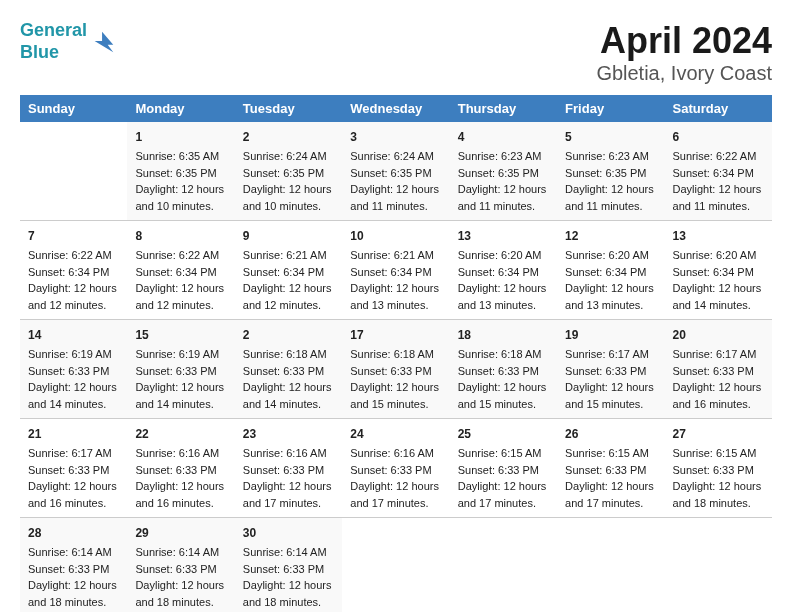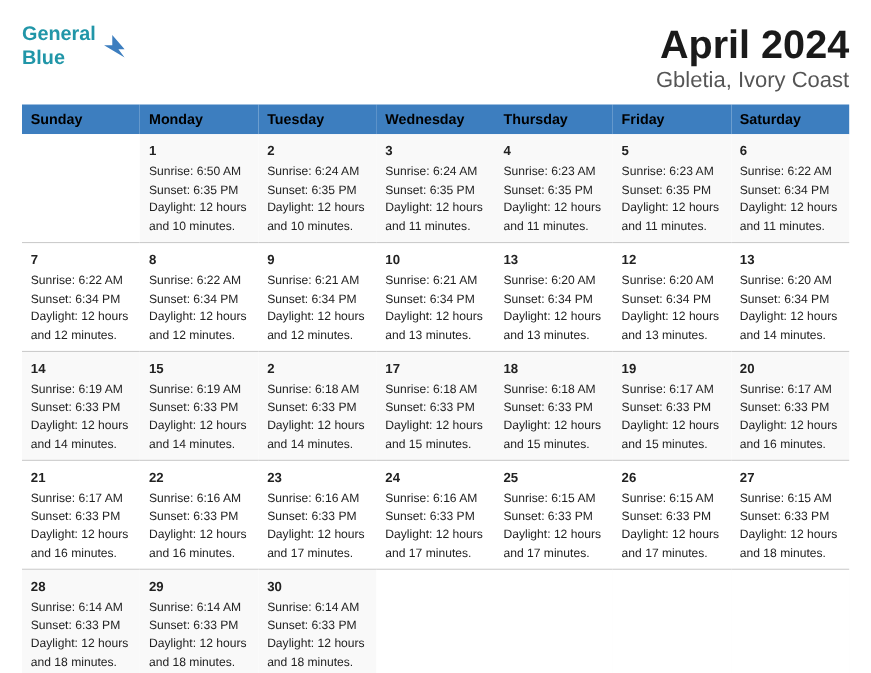--- a/index.html
+++ b/index.html
@@ -47,21 +47,21 @@
       font-size: 20px;
       color: #555;
     }
     table {
       width: 100%;
       border-collapse: collapse;
       font-size: 11px;
     }
     thead tr th {
       background-color: #3d7ebf;
-      color: #000000;
+      color: #ffffff;
       padding: 6px 8px;
       text-align: left;
       font-size: 13px;
       font-weight: bold;
     }
     tbody tr {
       border-bottom: 1px solid #ccc;
     }
     tbody tr:nth-child(odd) {
       background-color: #f9f9f9;
@@ -117,21 +117,21 @@
         <th>Tuesday</th>
         <th>Wednesday</th>
         <th>Thursday</th>
         <th>Friday</th>
         <th>Saturday</th>
       </tr>
   </thead>
   <tbody id="calendar-body">
   <tr>
         <td class="empty-cell"></td>
-        <td><span class="day-num">1</span><span>Sunrise: 6:50 AM</span><br><span>Sunset: 6:35 PM</span><br><span>Daylight: 12 hours and 10 minutes.</span></td>
+        <td><span class="day-num">1</span><span>Sunrise: 6:35 AM</span><br><span>Sunset: 6:35 PM</span><br><span>Daylight: 12 hours and 10 minutes.</span></td>
         <td><span class="day-num">2</span><span>Sunrise: 6:24 AM</span><br><span>Sunset: 6:35 PM</span><br><span>Daylight: 12 hours and 10 minutes.</span></td>
         <td><span class="day-num">3</span><span>Sunrise: 6:24 AM</span><br><span>Sunset: 6:35 PM</span><br><span>Daylight: 12 hours and 11 minutes.</span></td>
         <td><span class="day-num">4</span><span>Sunrise: 6:23 AM</span><br><span>Sunset: 6:35 PM</span><br><span>Daylight: 12 hours and 11 minutes.</span></td>
         <td><span class="day-num">5</span><span>Sunrise: 6:23 AM</span><br><span>Sunset: 6:35 PM</span><br><span>Daylight: 12 hours and 11 minutes.</span></td>
         <td><span class="day-num">6</span><span>Sunrise: 6:22 AM</span><br><span>Sunset: 6:34 PM</span><br><span>Daylight: 12 hours and 11 minutes.</span></td>
       </tr>
       <tr>
         <td><span class="day-num">7</span><span>Sunrise: 6:22 AM</span><br><span>Sunset: 6:34 PM</span><br><span>Daylight: 12 hours and 12 minutes.</span></td>
         <td><span class="day-num">8</span><span>Sunrise: 6:22 AM</span><br><span>Sunset: 6:34 PM</span><br><span>Daylight: 12 hours and 12 minutes.</span></td>
         <td><span class="day-num">9</span><span>Sunrise: 6:21 AM</span><br><span>Sunset: 6:34 PM</span><br><span>Daylight: 12 hours and 12 minutes.</span></td>

